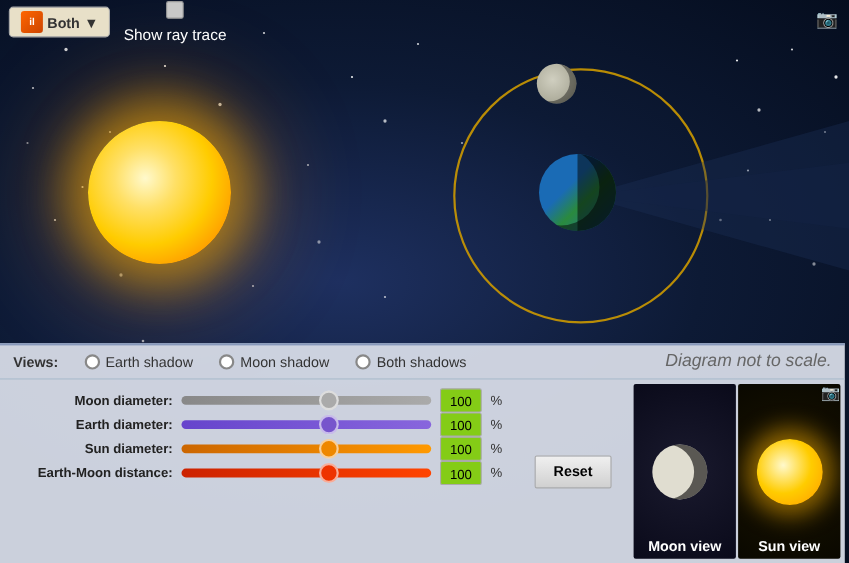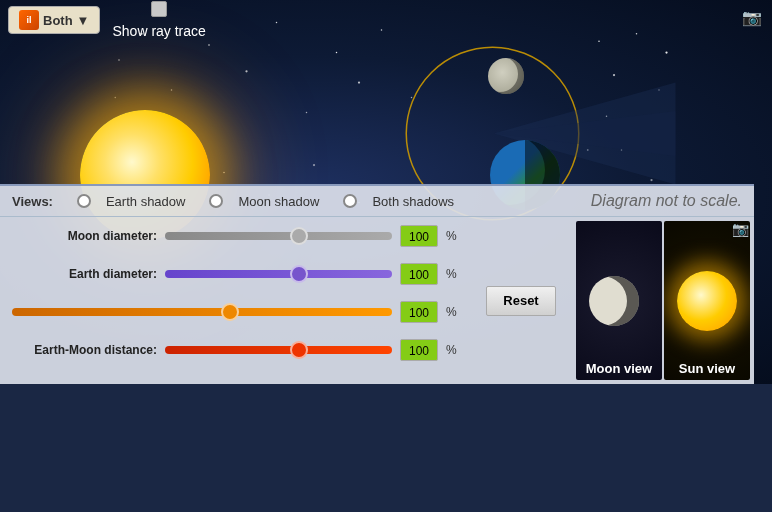--- a/index.html
+++ b/index.html
@@ -7,21 +7,21 @@
       width: 772px;
       height: 512px;
       overflow: hidden;
       font-family: Arial, sans-serif;
       background: #1a2744;
     }
 
     
     .app-container {
       width: 772px;
-      height: 384px;
+      height: 512px;
       position: relative;
       display: flex;
       flex-direction: column;
     }
 
     
     .top-bar {
       position: absolute;
       top: 0;
       left: 0;
@@ -143,21 +143,21 @@
       border-radius: 50%;
       background: radial-gradient(circle at 40% 40%, #d0cfc0 0%, #b0af9e 60%, #888877 100%);
       box-shadow: inset -6px -2px 0 rgba(0,0,0,0.4);
     }
 
     
     .bottom-panel {
       position: absolute;
       bottom: 0;
       left: 0;
-      right: 18px;
+      right: 4px;
       height: 200px;
       background: rgba(220, 225, 235, 0.92);
       border-top: 2px solid #8899bb;
       display: flex;
       flex-direction: column;
     }
 
     
     .views-row {
       display: flex;
@@ -170,21 +170,21 @@
     }
 
     .views-label {
       font-weight: bold;
       color: #333;
     }
 
     .radio-option {
       display: flex;
       align-items: center;
-      gap: 15px;
+      gap: 5px;
       cursor: pointer;
     }
 
     .radio-circle {
       width: 14px;
       height: 14px;
       border: 2px solid #888;
       border-radius: 50%;
       background: white;
       flex-shrink: 0;
@@ -201,21 +201,21 @@
     .controls-row {
       display: flex;
       flex: 1;
     }
 
     .sliders-panel {
       flex: 0 0 470px;
       padding: 8px 12px;
       display: flex;
       flex-direction: column;
-      gap: 16px;
+      gap: 0;
     }
 
     .slider-row {
       display: flex;
       align-items: center;
       gap: 8px;
     }
 
     .slider-label {
       width: 145px;
@@ -509,20 +509,21 @@
           <span class="slider-label">Earth diameter:</span>
           <div class="slider-track-container">
             <div class="slider-track"></div>
             <div class="slider-thumb"></div>
           </div>
           <div class="slider-value-box">100</div>
           <span class="slider-percent">%</span>
         </div>
 
         <div class="slider-row slider-sun">
+          <span class="slider-label">Sun diameter:</span>
           <div class="slider-track-container">
             <div class="slider-track"></div>
             <div class="slider-thumb"></div>
           </div>
           <div class="slider-value-box">100</div>
           <span class="slider-percent">%</span>
         </div>
 
         <div class="slider-row slider-distance">
           <span class="slider-label">Earth-Moon distance:</span>

